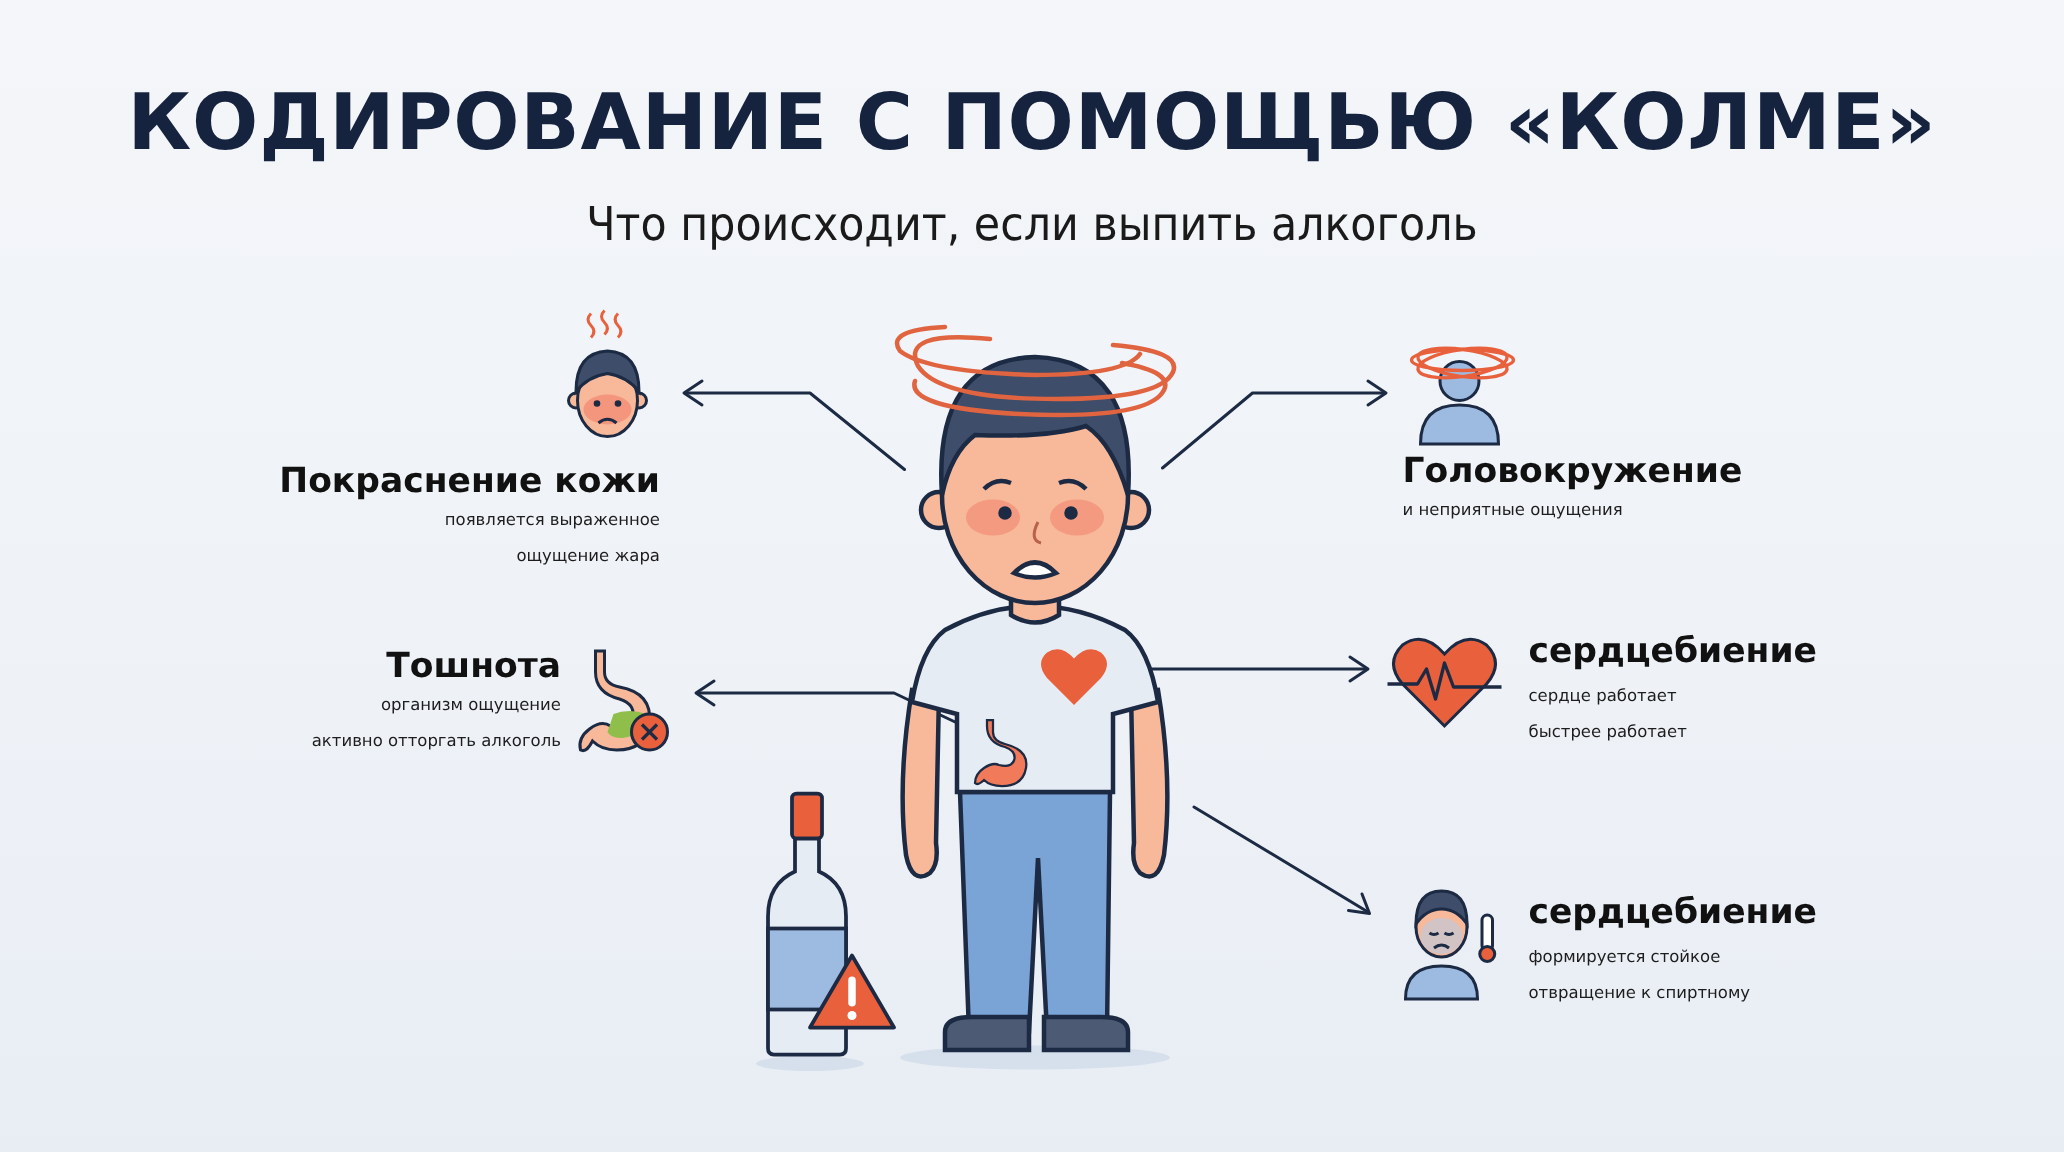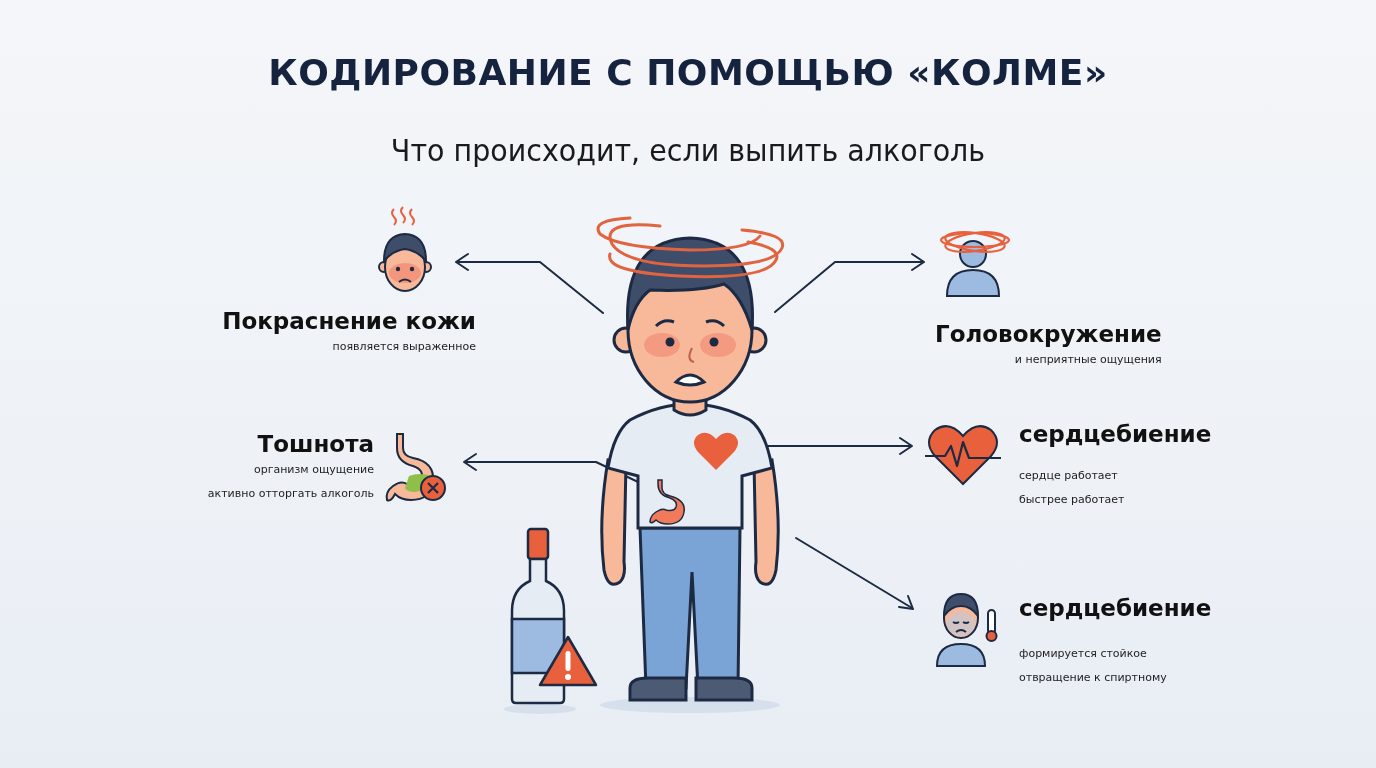--- a/index.html
+++ b/index.html
@@ -1,20 +1,20 @@
 <!DOCTYPE html>
 <html><head>
 <meta charset="utf-8">
 <style>
   html,body{margin:0;padding:0;}
   body{width:1376px;height:768px;overflow:hidden;position:relative;
     background:linear-gradient(180deg,#f4f6f9 0%,#eef2f7 60%,#e8edf4 100%);
     font-family:"Liberation Sans","DejaVu Sans",sans-serif;color:#111;}
   .title{position:absolute;left:0;right:0;top:52px;text-align:center;
-    font-family:"DejaVu Sans",sans-serif;font-weight:bold;font-size:36px;letter-spacing:0.5px;color:#15233f;}
+    font-family:"DejaVu Sans",sans-serif;font-weight:bold;font-size:52px;letter-spacing:0.5px;color:#15233f;}
   .subtitle{position:absolute;left:0;right:0;top:132px;text-align:center;
     font-family:"DejaVu Sans",sans-serif;font-size:31px;color:#1a1a1a;transform:scaleX(0.92);}
   .block{position:absolute;}
   .h{font-family:"DejaVu Sans",sans-serif;font-weight:bold;font-size:23px;line-height:28px;color:#111;}
   .d{font-family:"DejaVu Sans",sans-serif;font-size:11px;line-height:24px;color:#1d1d1d;}
   .right-al{text-align:right;}
   svg{position:absolute;overflow:visible;}
 </style>
 </head>
 <body>
@@ -50,23 +50,24 @@
   </g>
   <circle cx="14" cy="62" r="5" fill="#f7b99a" stroke="#1c2a44" stroke-width="2"></circle>
   <circle cx="56" cy="62" r="5" fill="#f7b99a" stroke="#1c2a44" stroke-width="2"></circle>
   <ellipse cx="35" cy="62" rx="20" ry="24" fill="#f7b99a" stroke="#1c2a44" stroke-width="2"></ellipse>
   <ellipse cx="35" cy="68" rx="16" ry="10" fill="#ef6b5a" opacity="0.45"></ellipse>
   <path d="M14 56 q0 -26 21 -27 q21 1 21 27 q-8 -10 -21 -12 q-13 2 -21 12z" fill="#3d4d6a" stroke="#1c2a44" stroke-width="2"></path>
   <circle cx="28" cy="64" r="2.2" fill="#1c2a44"></circle>
     <circle cx="42" cy="64" r="2.2" fill="#1c2a44"></circle>
   <path d="M29 77 q6 -5 12 0" fill="none" stroke="#1c2a44" stroke-width="2"></path>
 </svg>
-<div class="block right-al" style="right:900px;top:307px;">
+<div class="block right-al" style="right:936px;top:307px;">
   <div class="h">Покраснение кожи</div>
   <div class="d">появляется выраженное</div>
+  <div class="d">ощущение жара</div>
 </div>
 
 <svg style="left:385px;top:430px" width="70" height="80" viewBox="0 0 70 80">
   <path d="M18 4 v14 q0 8 10 10 q22 4 20 24 q-2 18 -22 18 q-10 0 -16 -6 q-4 8 -8 6 q-2 -8 6 -14 q8 -6 14 -2 q10 4 14 -4 q4 -10 -8 -14 q-16 -4 -16 -18 v-14z" fill="#f7b99a" stroke="#1c2a44" stroke-width="2"></path>
   <path d="M24 46 q10 -4 22 0 q-1 14 -16 16 q-8 0 -10 -4z" fill="#8fbf4a"></path>
   <circle cx="48" cy="58" r="12" fill="#e8603c" stroke="#1c2a44" stroke-width="2"></circle>
   <path d="M43 53 L53 63 M53 53 L43 63" stroke="#1c2a44" stroke-width="2.2"></path>
 </svg>
 <div class="block right-al" style="right:1002px;top:430px;">
   <div class="h">Тошнота</div>
@@ -76,48 +77,48 @@
 
 <svg style="left:935px;top:220px" width="80" height="80" viewBox="0 0 80 80">
   <path d="M12 76 q0 -26 26 -26 q26 0 26 26z" fill="#9dbbe0" stroke="#1c2a44" stroke-width="2"></path>
   <circle cx="38" cy="34" r="13" fill="#9dbbe0" stroke="#1c2a44" stroke-width="2"></circle>
   <g fill="none" stroke="#e8603c" stroke-width="2.2">
     <ellipse cx="40" cy="20" rx="34" ry="7"></ellipse>
     <ellipse cx="40" cy="22" rx="30" ry="9" transform="rotate(-8 40 22)"></ellipse>
     <ellipse cx="40" cy="22" rx="30" ry="9" transform="rotate(8 40 22)"></ellipse>
   </g>
 </svg>
-<div class="block" style="left:935px;top:320px;text-align:right;">
+<div class="block" style="left:935px;top:300px;">
   <div class="h">Головокружение</div>
   <div class="d">и неприятные ощущения</div>
 </div>
 
 <svg style="left:925px;top:420px" width="80" height="68" viewBox="0 0 80 68">
   <path d="M38 64 L10 36 q-12 -14 0 -26 q14 -10 28 6 q14 -16 28 -6 q12 12 0 26z" fill="#e8603c" stroke="#1c2a44" stroke-width="2"></path>
   <path d="M0 36 H20 L26 26 L32 46 L38 22 L44 38 H76" fill="none" stroke="#1c2a44" stroke-width="2.2" stroke-linejoin="round"></path>
 </svg>
 <div class="block" style="left:1019px;top:420px;">
   <div class="h">сердцебиение</div>
-  <div class="d" style="margin-top:16px">сердце работает</div>
+  <div class="d" style="margin-top:4px">сердце работает</div>
   <div class="d">быстрее работает</div>
 </div>
 
 <svg style="left:935px;top:588px" width="70" height="80" viewBox="0 0 70 80">
   <path d="M2 78 q0 -22 24 -22 q24 0 24 22z" fill="#9dbbe0" stroke="#1c2a44" stroke-width="2"></path>
   <ellipse cx="26" cy="30" rx="17" ry="20" fill="#f7b99a" stroke="#1c2a44" stroke-width="2"></ellipse>
   <ellipse cx="26" cy="36" rx="14" ry="12" fill="#b9cbe2" opacity="0.6"></ellipse>
   <path d="M9 28 q0 -22 17 -22 q17 0 17 22 q-7 -10 -17 -10 q-10 0 -17 10z" fill="#3d4d6a" stroke="#1c2a44" stroke-width="2"></path>
   <path d="M18 34 q3 2 6 0 M28 34 q3 2 6 0" fill="none" stroke="#1c2a44" stroke-width="2"></path>
   <path d="M21 44 q5 -4 10 0" fill="none" stroke="#1c2a44" stroke-width="2"></path>
   <rect x="53" y="22" width="7" height="24" rx="3.5" fill="#fff" stroke="#1c2a44" stroke-width="2"></rect>
   <circle cx="56.5" cy="48" r="5" fill="#e8603c" stroke="#1c2a44" stroke-width="2"></circle>
 </svg>
 <div class="block" style="left:1019px;top:594px;">
   <div class="h">сердцебиение</div>
-  <div class="d" style="margin-top:20px">формируется стойкое</div>
+  <div class="d" style="margin-top:4px">формируется стойкое</div>
   <div class="d">отвращение к спиртному</div>
 </div>
 
 <svg style="left:590px;top:210px" width="200" height="505" viewBox="0 0 200 505">
   <ellipse cx="100" cy="495" rx="90" ry="8" fill="#d6e0ec"></ellipse>
 
   <path d="M50 318 H150 L148 478 H108 L102 362 L96 478 H56z" fill="#7aa3d6" stroke="#1c2a44" stroke-width="3"></path>
   <path d="M40 478 q0 -10 18 -10 h38 v22 h-56z" fill="#4d5a74" stroke="#1c2a44" stroke-width="3"></path>
   <path d="M106 468 h38 q18 0 18 10 v12 h-56z" fill="#4d5a74" stroke="#1c2a44" stroke-width="3"></path>
 

